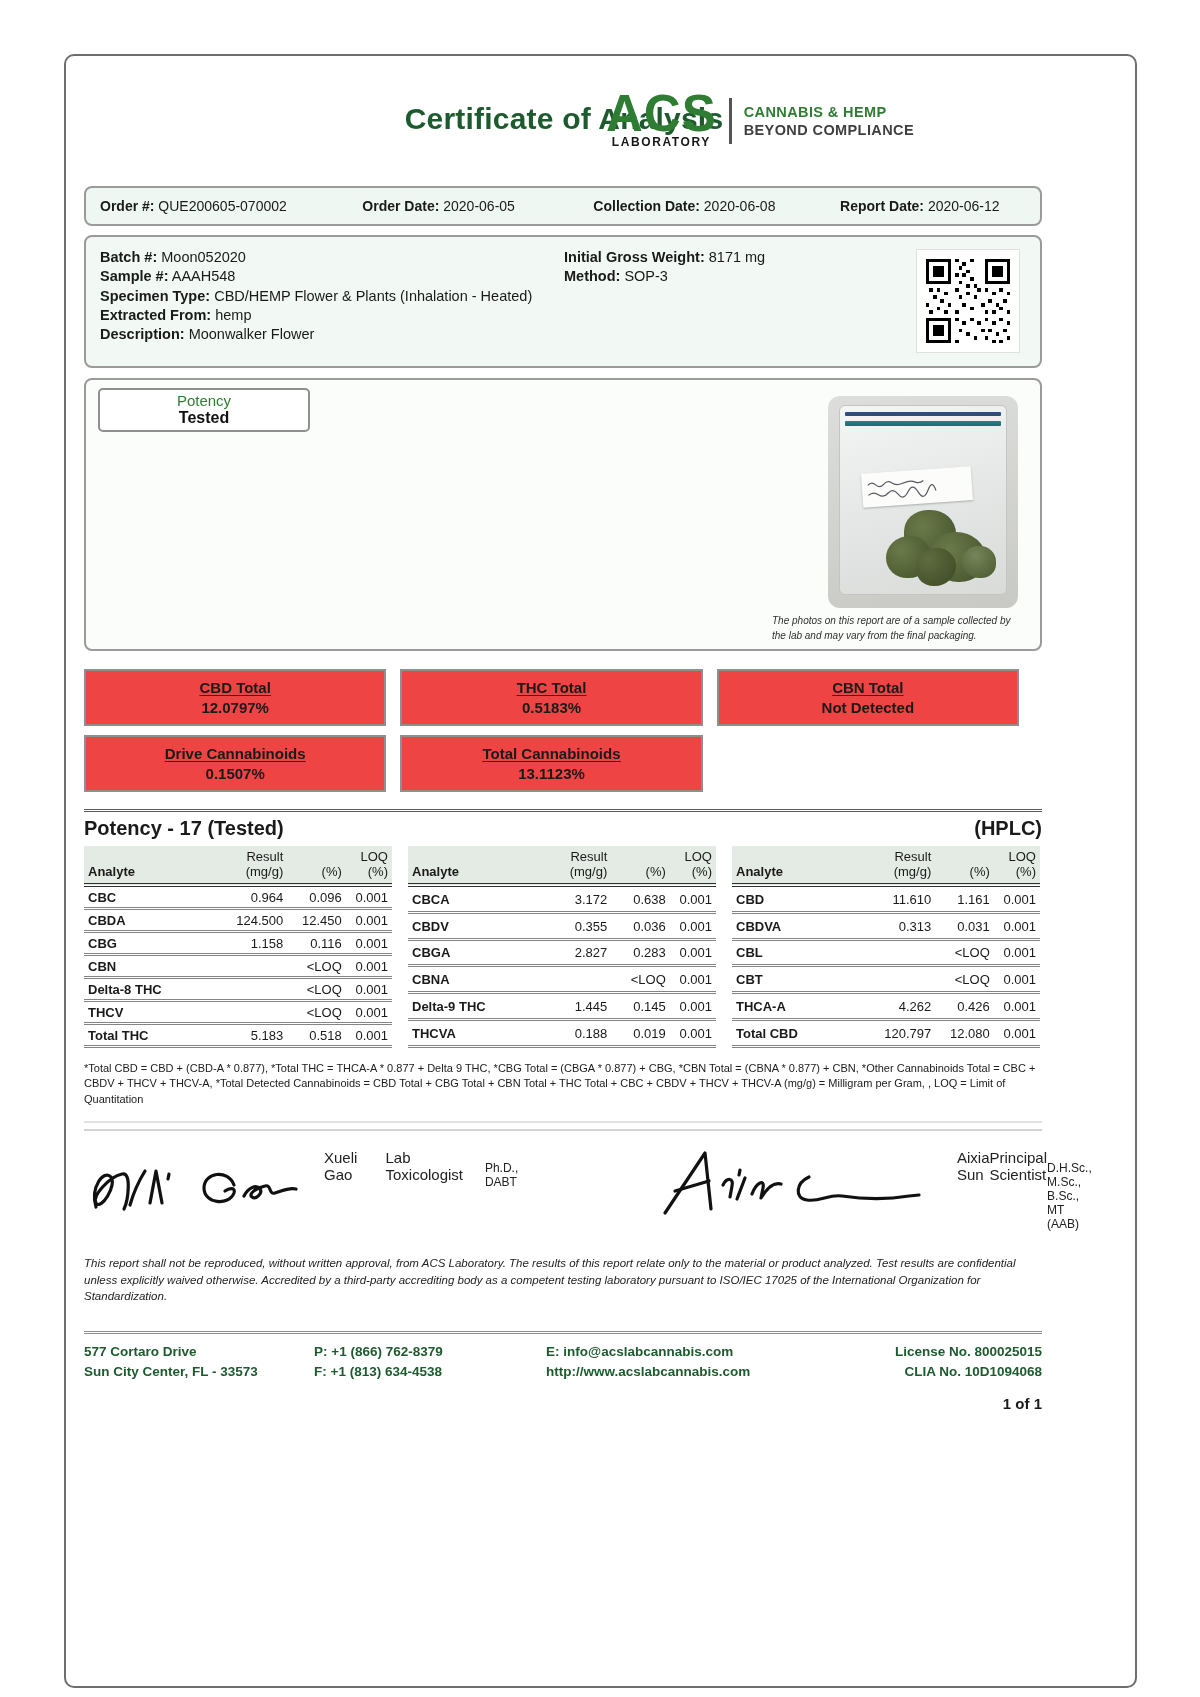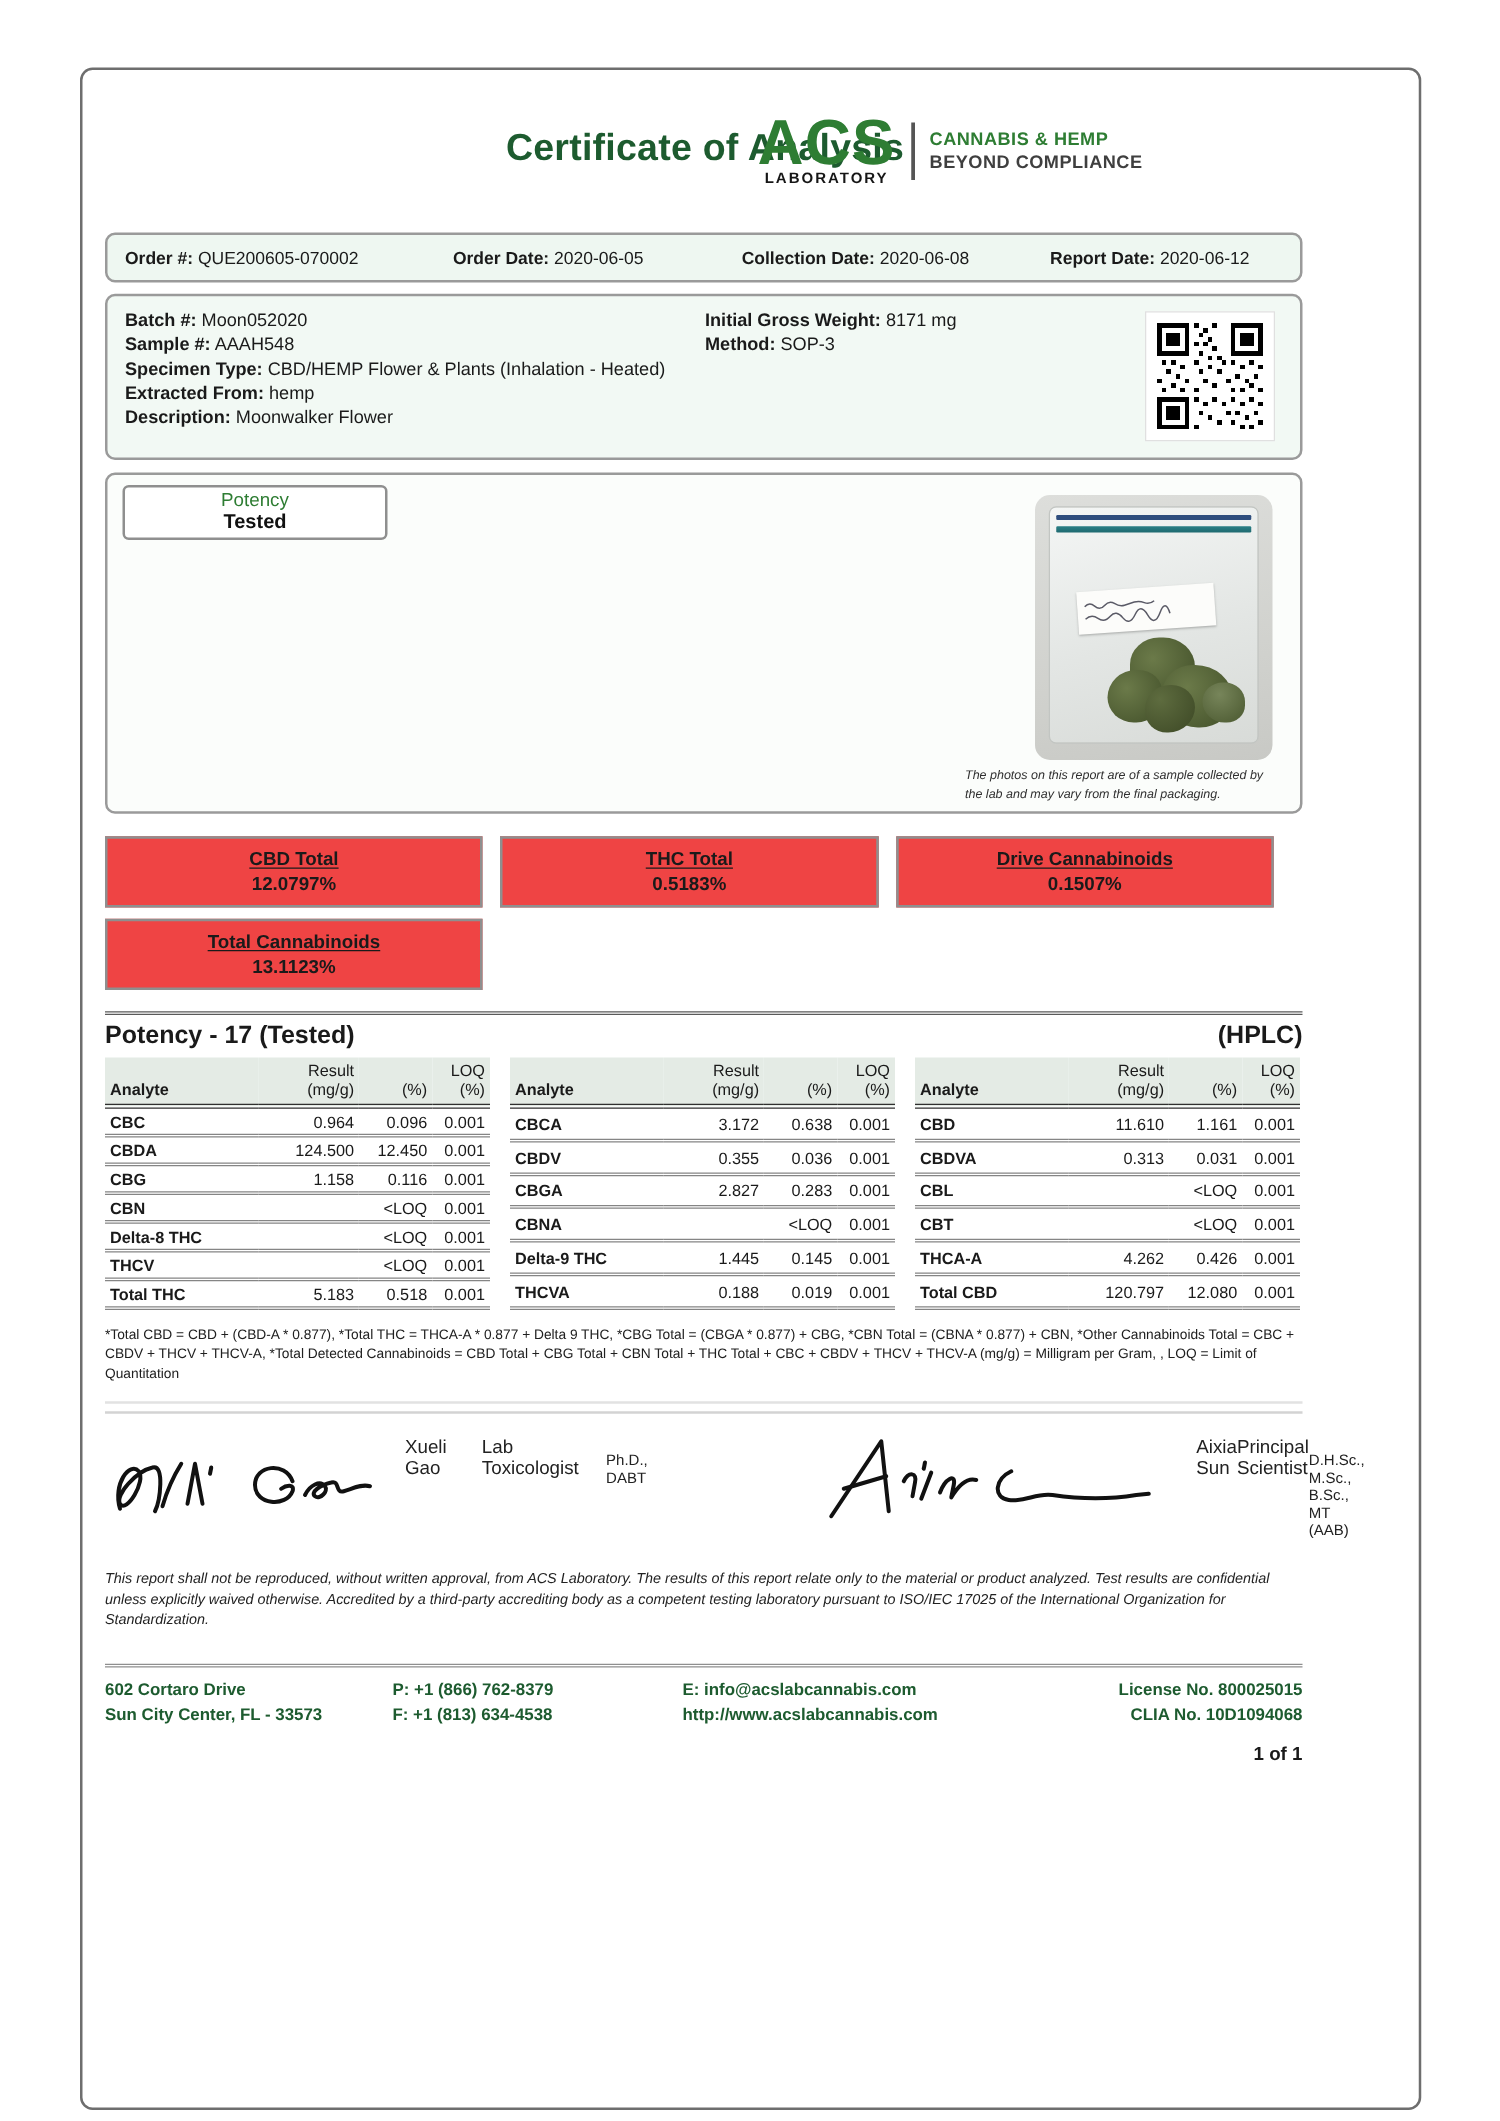--- a/index.html
+++ b/index.html
@@ -318,20 +318,24 @@
   <div class="totals">
     <div class="total-box">
       <div class="tl">CBD Total</div>
       <div class="tv">12.0797%</div>
     </div>
     <div class="total-box">
       <div class="tl">THC Total</div>
       <div class="tv">0.5183%</div>
     </div>
     <div class="total-box">
+      <div class="tl">CBN Total</div>
+      <div class="tv">Not Detected</div>
+    </div>
+    <div class="total-box">
       <div class="tl">Drive Cannabinoids</div>
       <div class="tv">0.1507%</div>
     </div>
     <div class="total-box">
       <div class="tl">Total Cannabinoids</div>
       <div class="tv">13.1123%</div>
     </div>
   </div>
 
   <div class="potency">
@@ -561,21 +565,21 @@
         <span>Principal Scientist</span>
       </div>
       <div class="sig-cred">D.H.Sc., M.Sc., B.Sc., MT (AAB)</div>
     </div>
   </div>
 
   <p class="disclaimer">This report shall not be reproduced, without written approval, from ACS Laboratory.  The results of this report relate only to the material or product analyzed.  Test results are confidential unless explicitly waived otherwise. Accredited by a third-party accrediting body as a competent testing laboratory pursuant to ISO/IEC 17025 of the International Organization for Standardization.</p>
 
   <div class="footer">
     <div class="fcol1">
-      <div>602 Cortaro Drive</div>
+      <div>577 Cortaro Drive</div>
       <div>Sun City Center, FL - 33573</div>
     </div>
     <div class="fcol2">
       <div>P: +1 (866) 762-8379</div>
       <div>F: +1 (813) 634-4538</div>
     </div>
     <div class="fcol3">
       <div>E: info@acslabcannabis.com</div>
       <div>http://www.acslabcannabis.com</div>
     </div>

